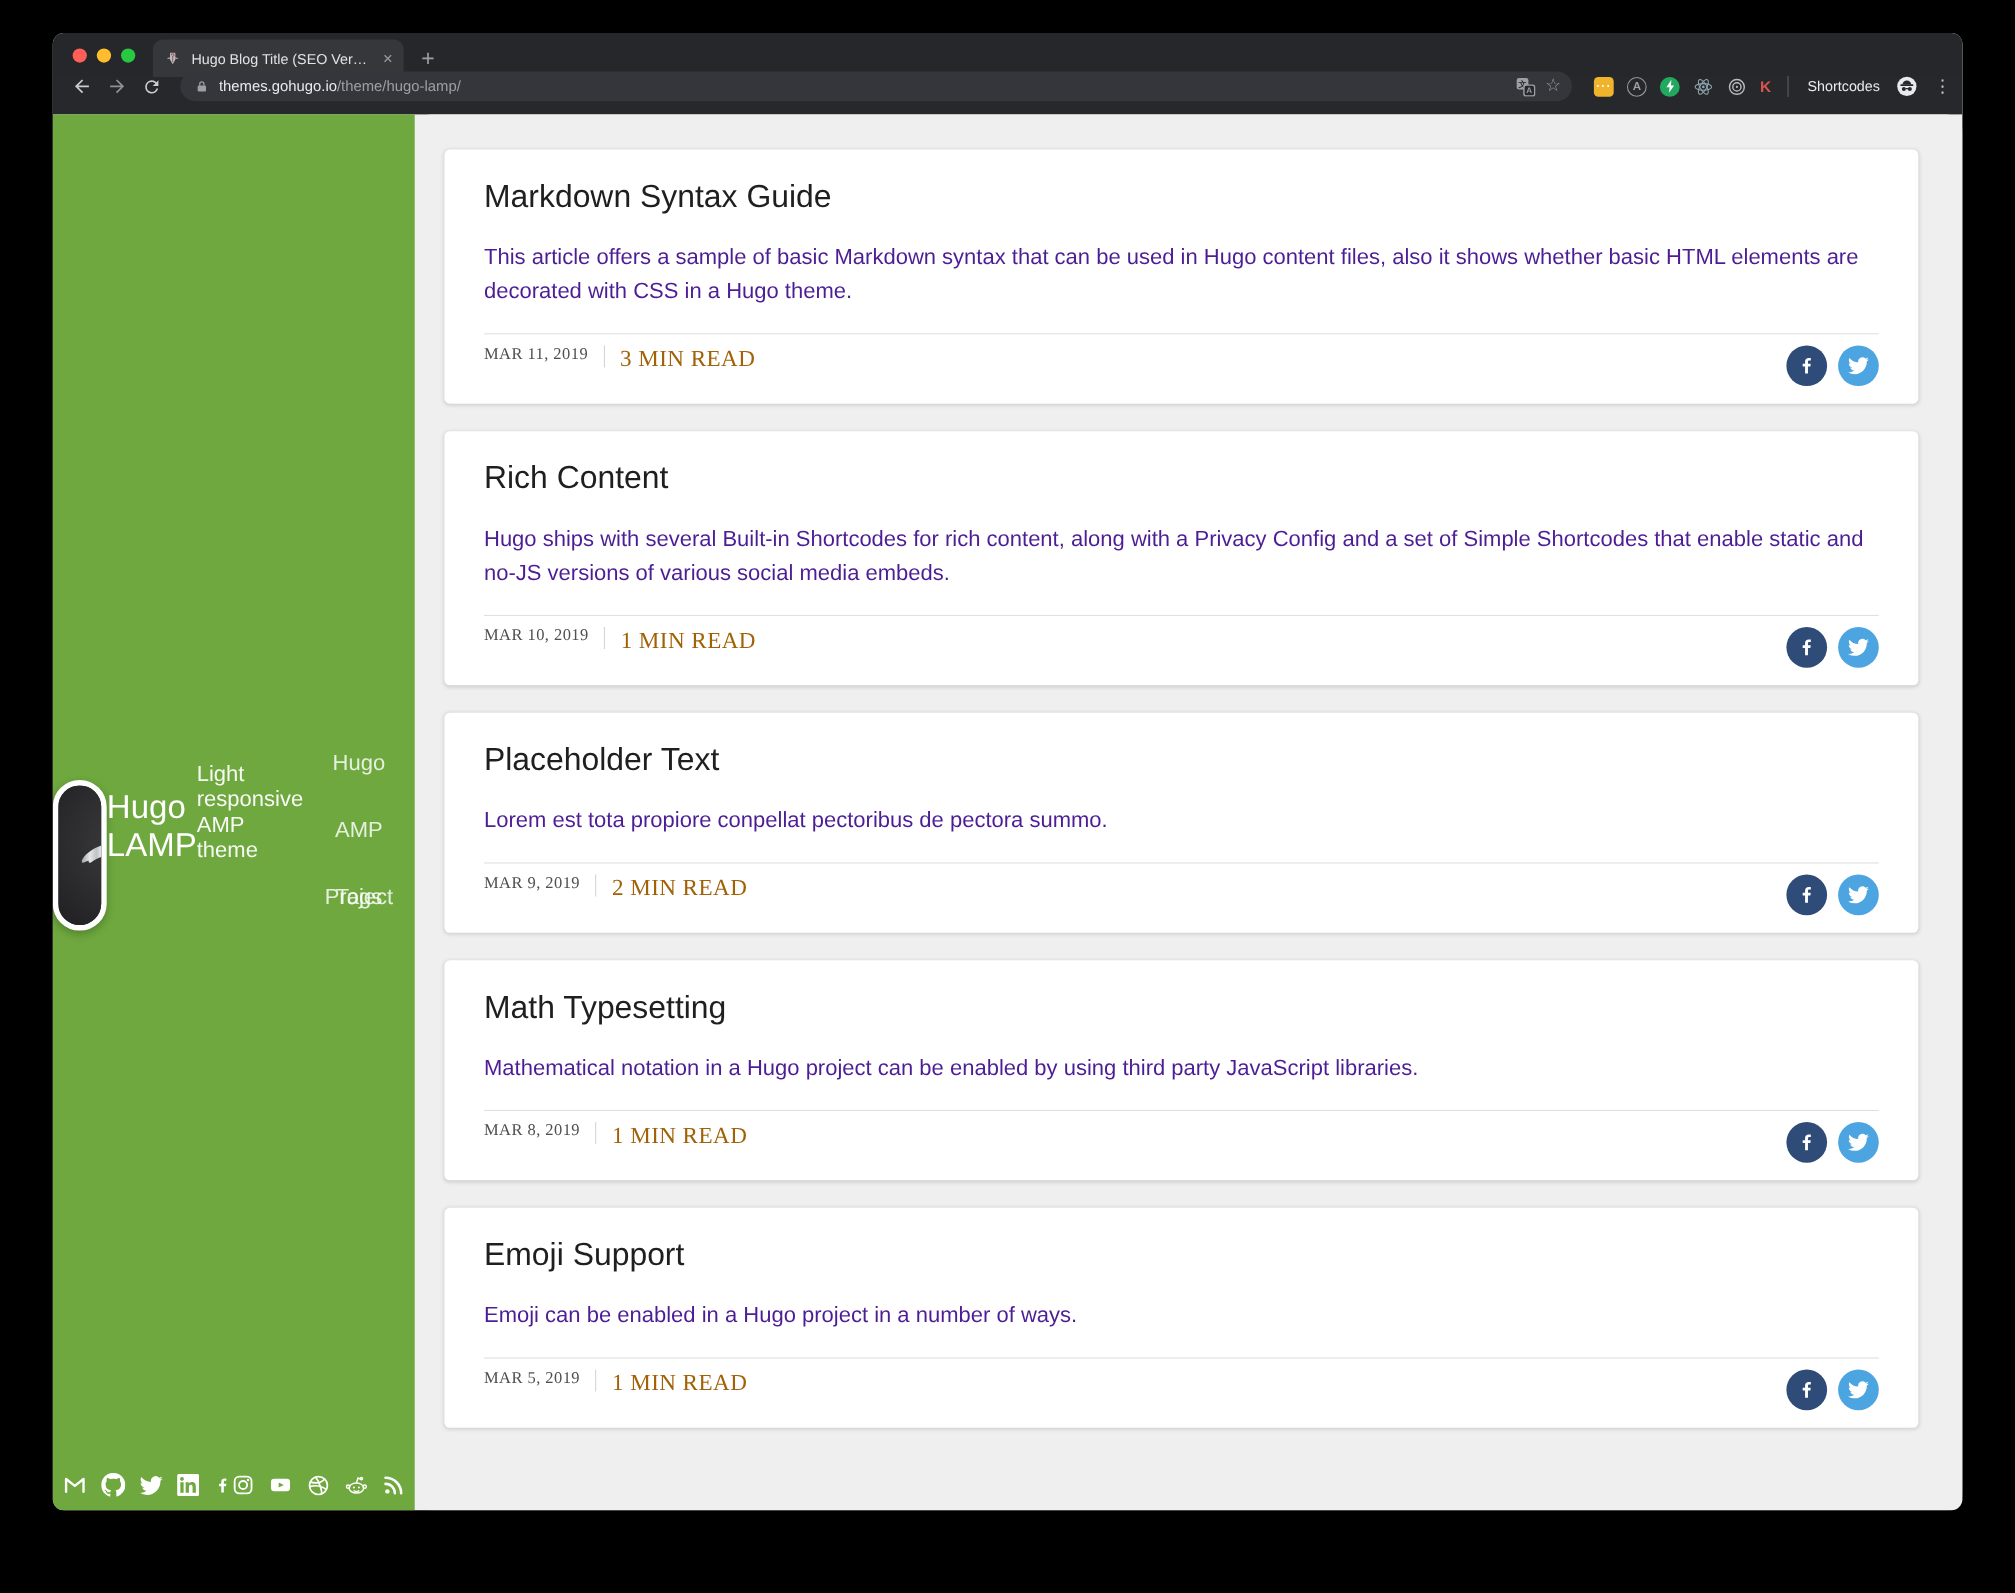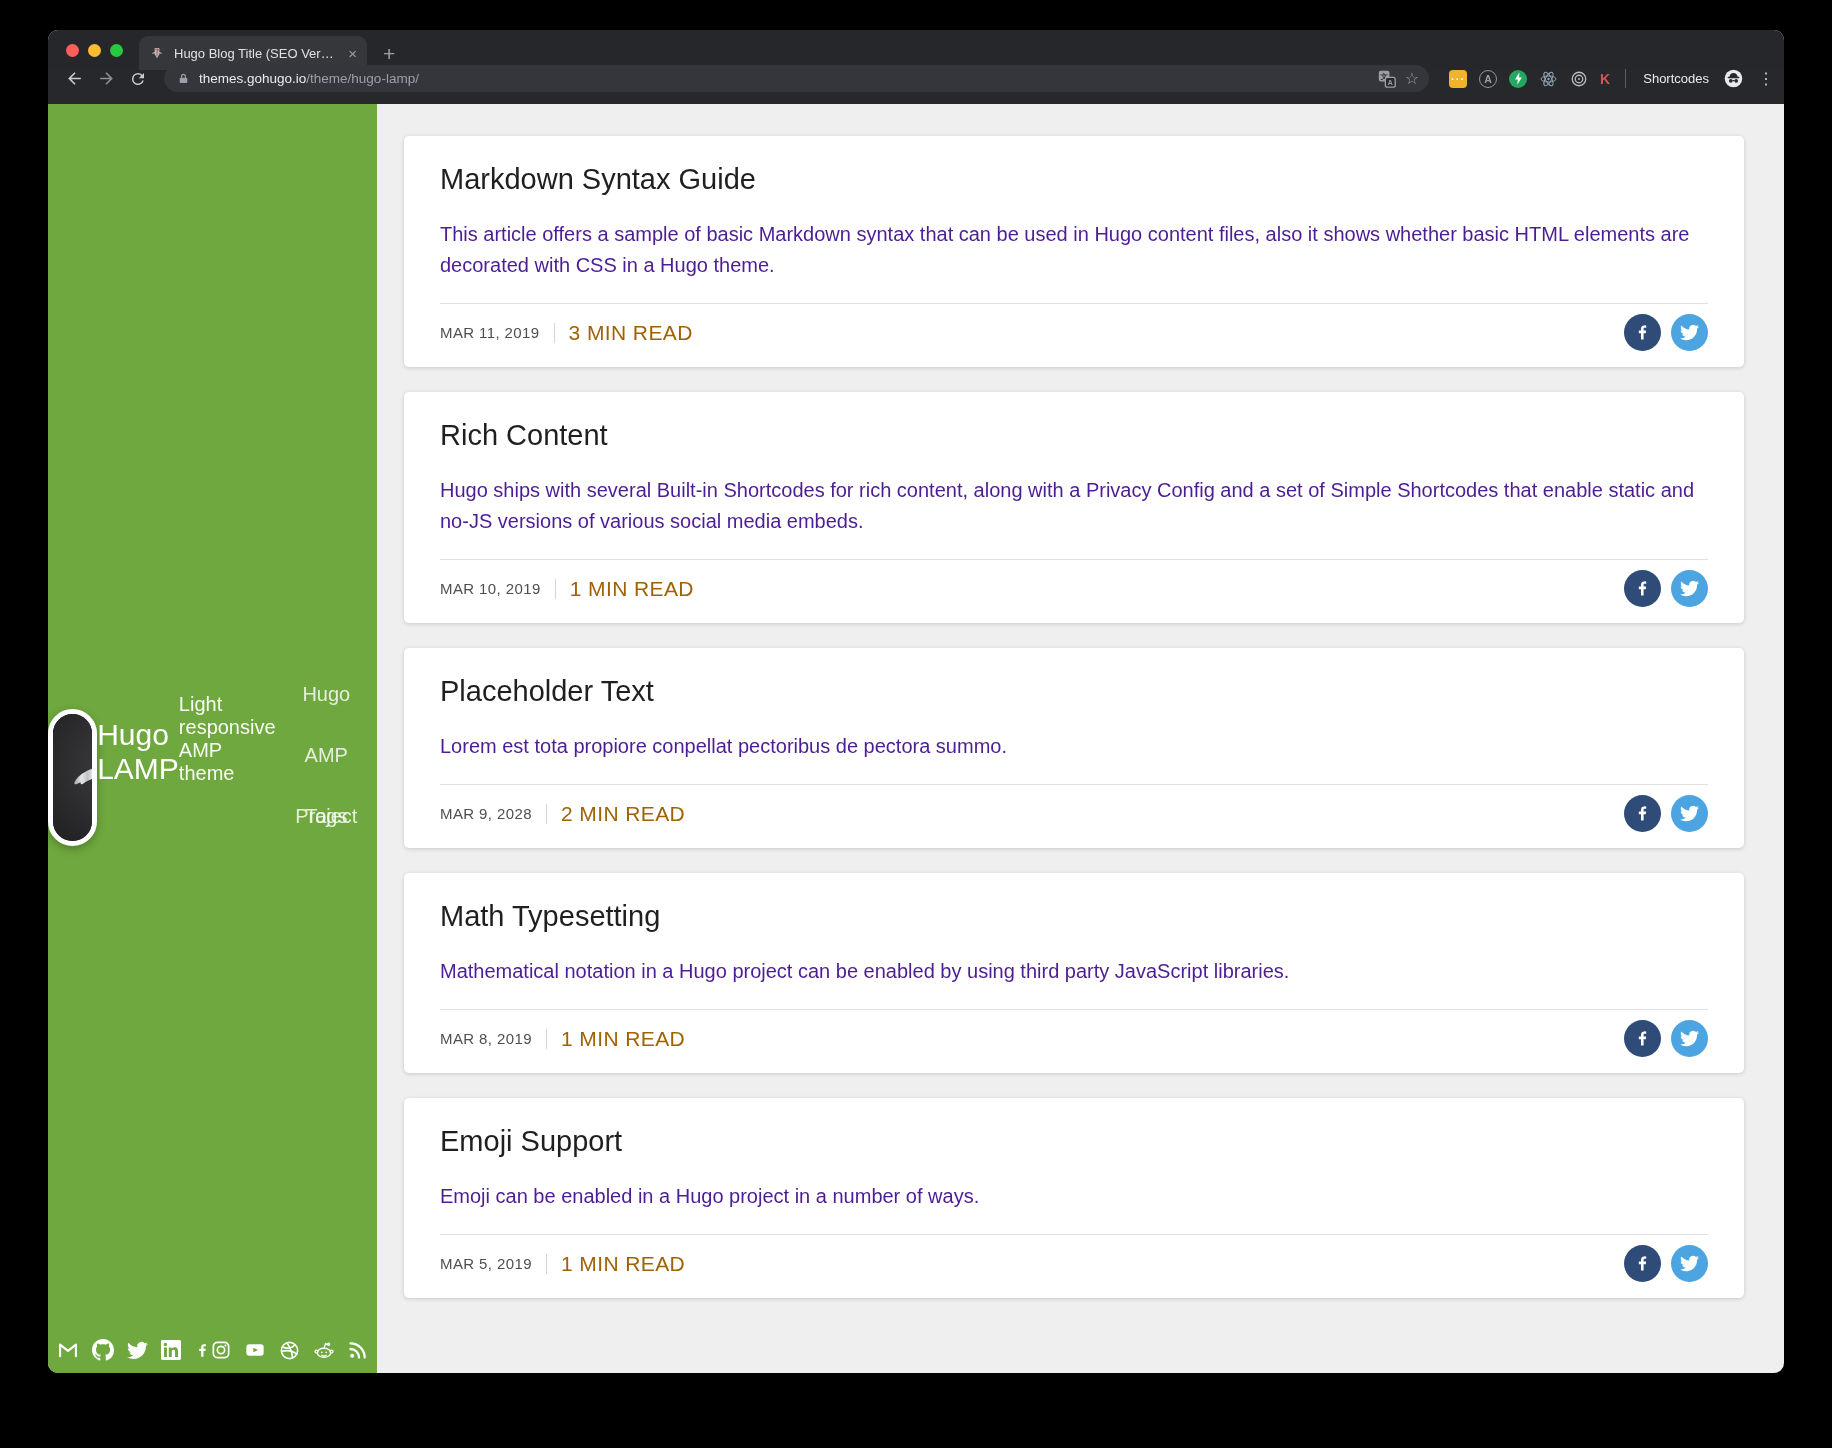--- a/index.html
+++ b/index.html
@@ -61,21 +61,21 @@
   .social a { display:flex; align-items:center; cursor:pointer; }
 
   
   .main { flex:1; padding:32px 40px 0 27px; display:flex; flex-direction:column; gap:25px;
           background:#efefef; overflow:hidden;border-radius:15px; }
   .card { background:#fff; border-radius:5px; box-shadow:0 1px 4px rgba(0,0,0,.16);
           padding:27px 36px 16px; }
   .card h2 { font-size:29px; font-weight:500; color:#1f1f1f; margin-bottom:23px; }
   .card p { font-size:20px; color:#4c1d95; line-height:1.55; margin-bottom:22px; }
   .card .divider { border-top:1px solid #e0e0e0; }
-  .meta { display:flex; align-items:center; padding-top:10px; min-height:44px; }
+  .meta { display:flex; padding-top:10px; min-height:44px;font-family:Liberation Serif, serif; }
   .meta .date { font-size:15px; color:#4f4f4f; letter-spacing:.4px; }
   .meta-divider { width:1px; height:20px; background:#d4d4d4; margin:0 14px; }
   .meta .read { font-size:21px; color:#a16207; letter-spacing:.4px; }
   .share { margin-left:auto; display:flex; gap:10px; }
   .share button { width:37px; height:37px; border-radius:50%; border:none; cursor:pointer;
                   display:flex; align-items:center; justify-content:center; }
 </style>
 </head>
 <body>
 
@@ -329,21 +329,21 @@
         </button>
       </span>
     </div>
   </article>
 
   <article class="card">
     <h2>Placeholder Text</h2>
     <p>Lorem est tota propiore conpellat pectoribus de pectora summo.</p>
     <div class="divider"></div>
     <div class="meta">
-      <span class="date">MAR 9, 2028</span>
+      <span class="date">MAR 9, 2019</span>
       <span class="meta-divider"></span>
       <span class="read">2 MIN READ</span>
       <span class="share">
         <button style="background-color: rgb(47, 75, 119);">
           <svg width="19" height="19" viewBox="0 0 24 24">
                   <path fill="#fff" d="M13.397 20.997v-8.196h2.765l.411-3.209h-3.176V7.548c0-.926.258-1.56 1.587-1.56h1.684V3.127A22 22 0 0 0 14.201 3c-2.444 0-4.122 1.492-4.122 4.231v2.355H7.332v3.209h2.753v8.202z"></path>
                 </svg>
         </button>
         <button style="background-color: rgb(76, 165, 224);">
           <svg width="19" height="19" viewBox="0 0 24 24">

